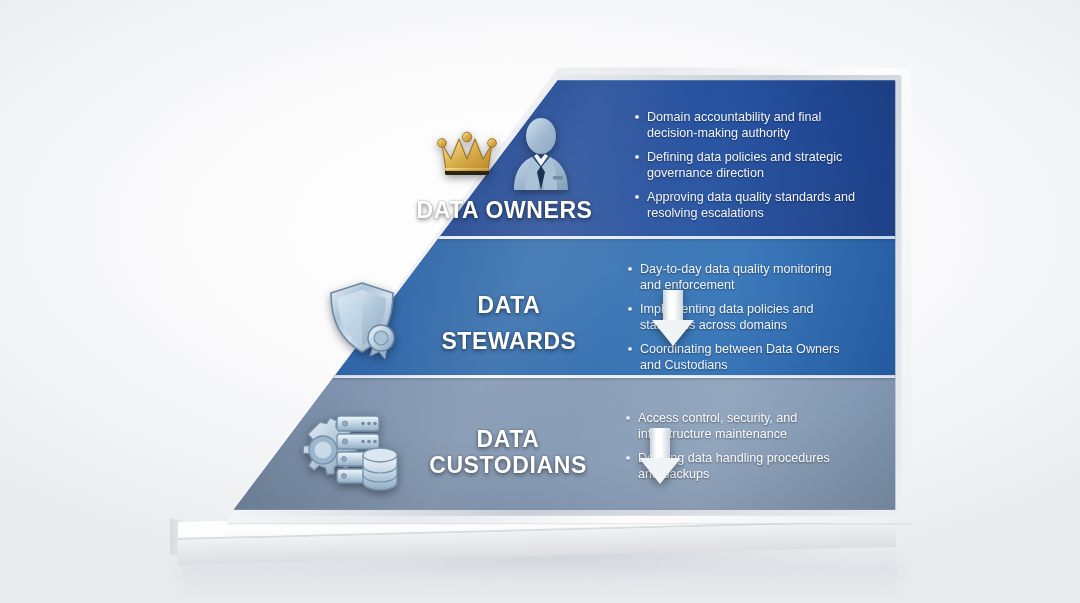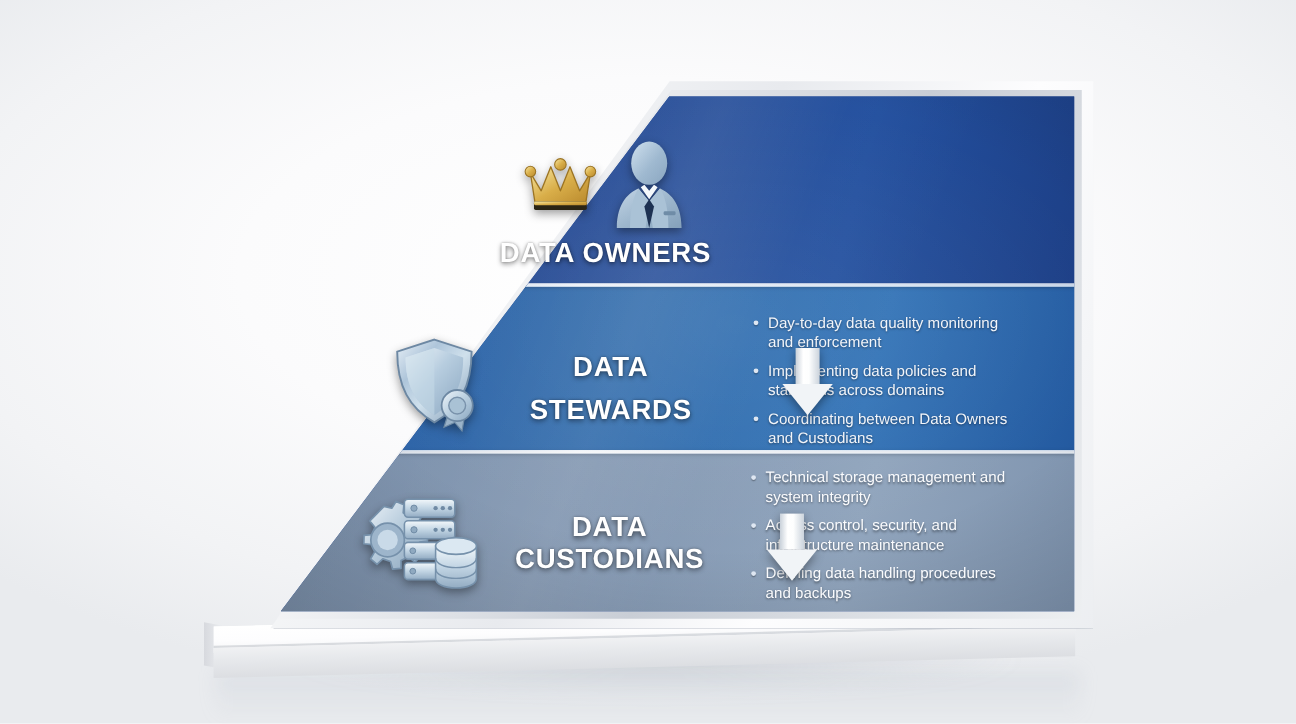--- a/index.html
+++ b/index.html
@@ -229,20 +229,25 @@
             <path d="M24 41 L33 52 L30 74 L17 74 C17 58 20 47 24 41 Z" fill="#aac2d6"></path>
             <path d="M42 41 L33 52 L36 74 L49 74 C49 58 46 47 42 41 Z" fill="#aac2d6"></path>
             <path d="M26 40 L33 50 L40 40 L37 38 L33 43 L29 38 Z" fill="#f4f8fb"></path>
             <path d="M33 50 L37 56 L33 74 L29 56 Z" fill="#1d3152"></path>
             <rect x="45" y="60" width="10" height="3.4" rx="1.2" fill="#6f8ca7"></rect>
           </svg>
         </div>
         <div class="tier-title t1-title">DATA OWNERS</div>
       </div>
 
+      <ul class="bullets" style="width:230px;margin-left:22px;">
+        <li>Domain accountability and final decision-making authority</li>
+        <li>Defining data policies and strategic governance direction</li>
+        <li>Approving data quality standards and resolving escalations</li>
+      </ul>
     </div>
 
     <div class="row row-2">
       <div style="display:flex;align-items:center;width:290px;">
         <svg class="svgicon" width="78" height="82" viewBox="0 0 78 82">
           <defs>
             <linearGradient id="shieldg" x1="0" y1="0" x2="1" y2="1">
               <stop offset="0%" stop-color="#e8f0f7"></stop>
               <stop offset="30%" stop-color="#aec5da"></stop>
               <stop offset="55%" stop-color="#cfe0ec"></stop>
@@ -325,21 +330,20 @@
             <path d="M76 66 c0 5 8 8 17 8 s17-3 17-8" fill="none" stroke="#7691ab" stroke-width="1.2"></path>
           </g>
         </svg>
         <div class="left-col" style="flex:1;">
           <div class="tier-title t3-title">DATA</div>
           <div class="tier-title t3-title" style="margin-top:1px;">CUSTODIANS</div>
         </div>
       </div>
 
       <ul class="bullets bul-3" style="width:226px;margin-left:8px;">
-        <li>Technical storage management and system integrity</li>
         <li>Access control, security, and infrastructure maintenance</li>
         <li>Defining data handling procedures and backups</li>
       </ul>
     </div>
 
     <div class="arrow arrow-1">
       <div class="stem"></div>
       <div class="head"></div>
     </div>
     <div class="arrow arrow-2">

